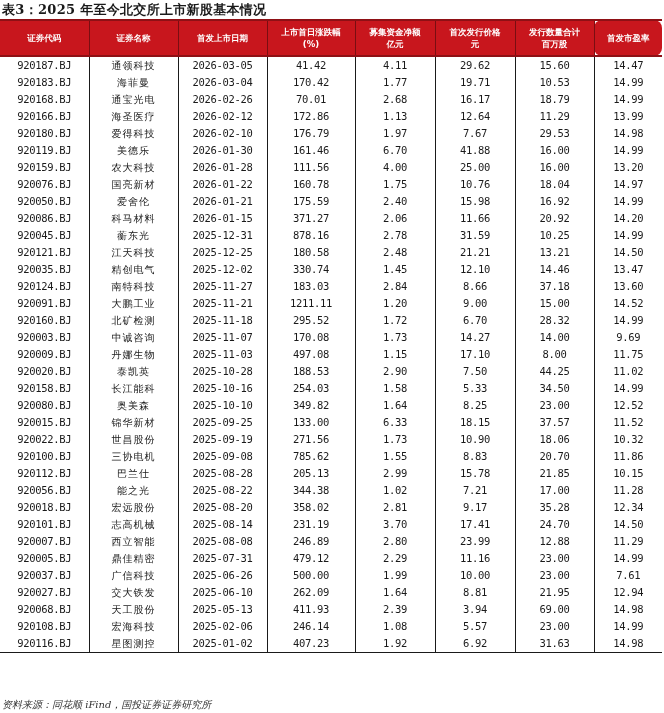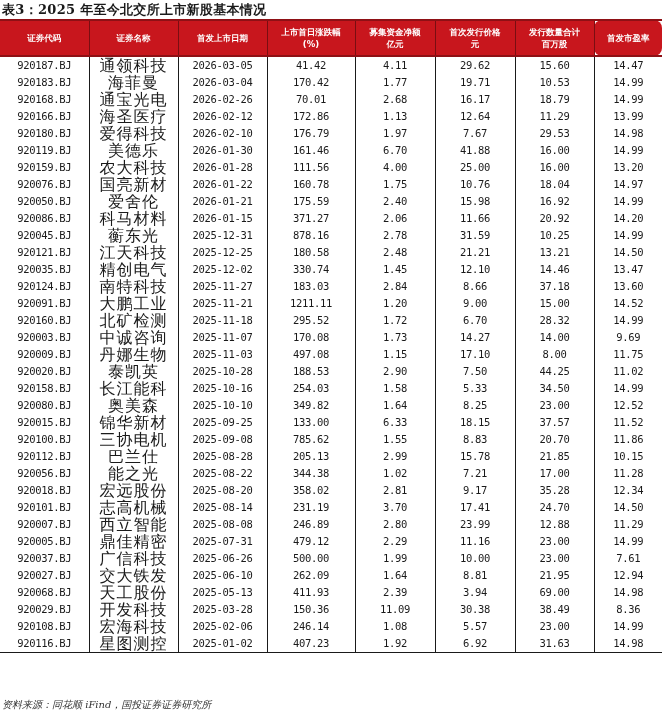--- a/index.html
+++ b/index.html
@@ -74,21 +74,21 @@
       border-left: 1px solid #1a1a1a;
       border-right: 1px solid #1a1a1a;
       white-space: nowrap;
       font-family: "DejaVu Sans Mono", "Liberation Mono", monospace;
       letter-spacing: -0.3px;
     }
     table.ipo tbody td:first-child { border-left: none; }
     table.ipo tbody td:last-child { border-right: none; }
     table.ipo tbody td.name {
       font-family: "DejaVu Serif", "Liberation Serif", serif;
-      font-size: 16px;
+      font-size: 10px;
       letter-spacing: 1px;
     }
     table.ipo tbody tr:last-child td {
       border-bottom: 1.5px solid #1a1a1a;
       margin-left: 45px;
     }
     .source {
       position: absolute;
       left: 2px;
       top: 699px;
@@ -343,20 +343,30 @@
         <td>920015.BJ</td>
         <td class="name">锦华新材</td>
         <td>2025-09-25</td>
         <td>133.00</td>
         <td>6.33</td>
         <td>18.15</td>
         <td>37.57</td>
         <td>11.52</td>
       </tr>
       <tr>
+        <td>920022.BJ</td>
+        <td class="name">世昌股份</td>
+        <td>2025-09-19</td>
+        <td>271.56</td>
+        <td>1.73</td>
+        <td>10.90</td>
+        <td>18.06</td>
+        <td>10.32</td>
+      </tr>
+      <tr>
         <td>920100.BJ</td>
         <td class="name">三协电机</td>
         <td>2025-09-08</td>
         <td>785.62</td>
         <td>1.55</td>
         <td>8.83</td>
         <td>20.70</td>
         <td>11.86</td>
       </tr>
       <tr>
@@ -443,30 +453,20 @@
         <td>920068.BJ</td>
         <td class="name">天工股份</td>
         <td>2025-05-13</td>
         <td>411.93</td>
         <td>2.39</td>
         <td>3.94</td>
         <td>69.00</td>
         <td>14.98</td>
       </tr>
       <tr>
-        <td>920029.BJ</td>
-        <td class="name">开发科技</td>
-        <td>2025-03-28</td>
-        <td>150.36</td>
-        <td>11.09</td>
-        <td>30.38</td>
-        <td>38.49</td>
-        <td>8.36</td>
-      </tr>
-      <tr>
         <td>920108.BJ</td>
         <td class="name">宏海科技</td>
         <td>2025-02-06</td>
         <td>246.14</td>
         <td>1.08</td>
         <td>5.57</td>
         <td>23.00</td>
         <td>14.99</td>
       </tr>
       <tr>

